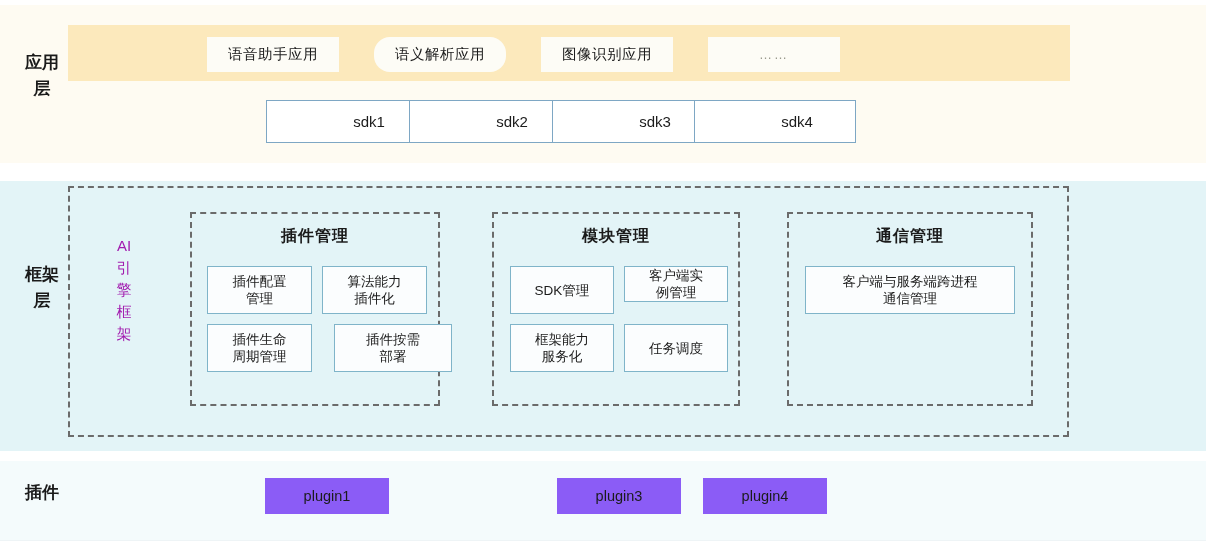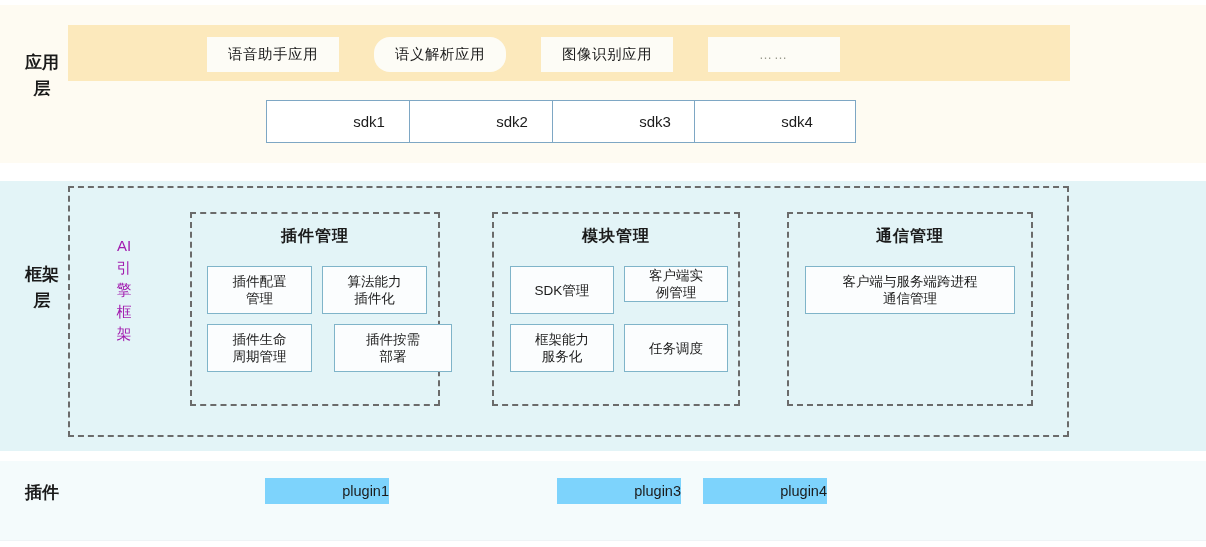--- a/index.html
+++ b/index.html
@@ -139,23 +139,23 @@
   #g1-c3{left:130px;top:110px;width:104px;height:48px;}
 
   
   #g2-c0{left:16px;top:52px;width:210px;height:48px;}
   #g2-c1{left:16px;top:110px;width:210px;height:40px;}
 
   
   .plugin-box{
     position:absolute;
     top:478px;
-    width:124px;height:26px;
-    background:#7dd3fc;
-    display:flex;align-items:center;justify-content:flex-end;
+    width:124px;height:36px;
+    background:#8b5cf6;
+    display:flex;align-items:center;justify-content:center;
     font-size:14.5px;color:#1b1b1b;
   }
   #plugin-box-0{left:265px;}
   #plugin-box-1{left:411px;}
   #plugin-box-2{left:557px;}
   #plugin-box-3{left:703px;}
 
   #baseline{
     position:absolute;left:0;top:540px;
     width:1206px;height:1px;background:#eef4f6;

